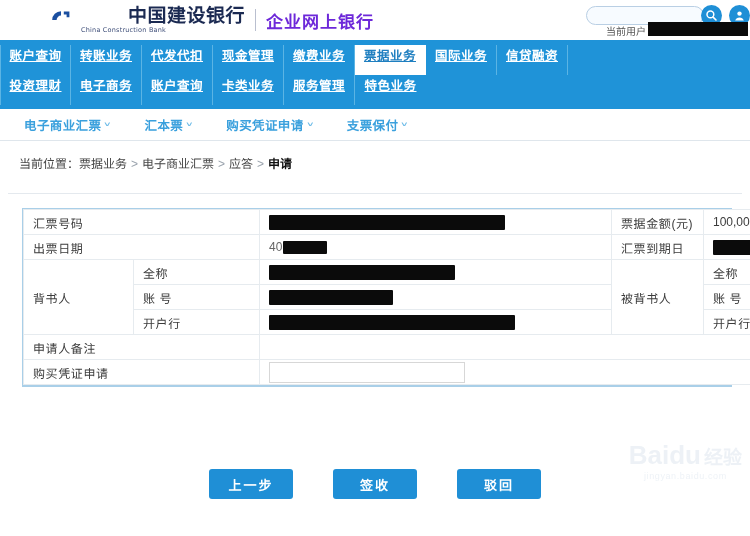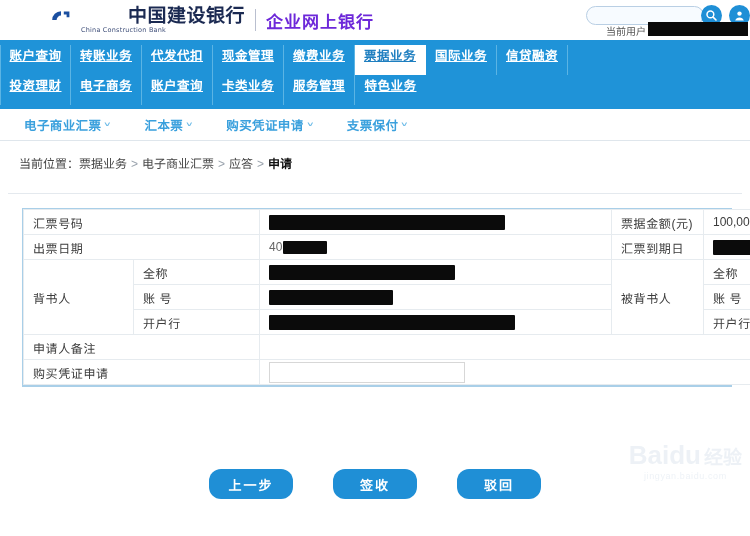--- a/index.html
+++ b/index.html
@@ -274,21 +274,21 @@
     display: flex;
     justify-content: center;
     gap: 40px;
   }
   .btn {
     width: 84px;
     height: 30px;
     background: #1f8fd6;
     color: #fff;
     border: 0;
-    border-radius: 12px;
+    border-radius: 3px;
     font-size: 13px;
     font-weight: bold;
     letter-spacing: 2px;
     cursor: pointer;
     font-family: "Liberation Sans", sans-serif;
   }
 
   
   .watermark {
     position: absolute;

